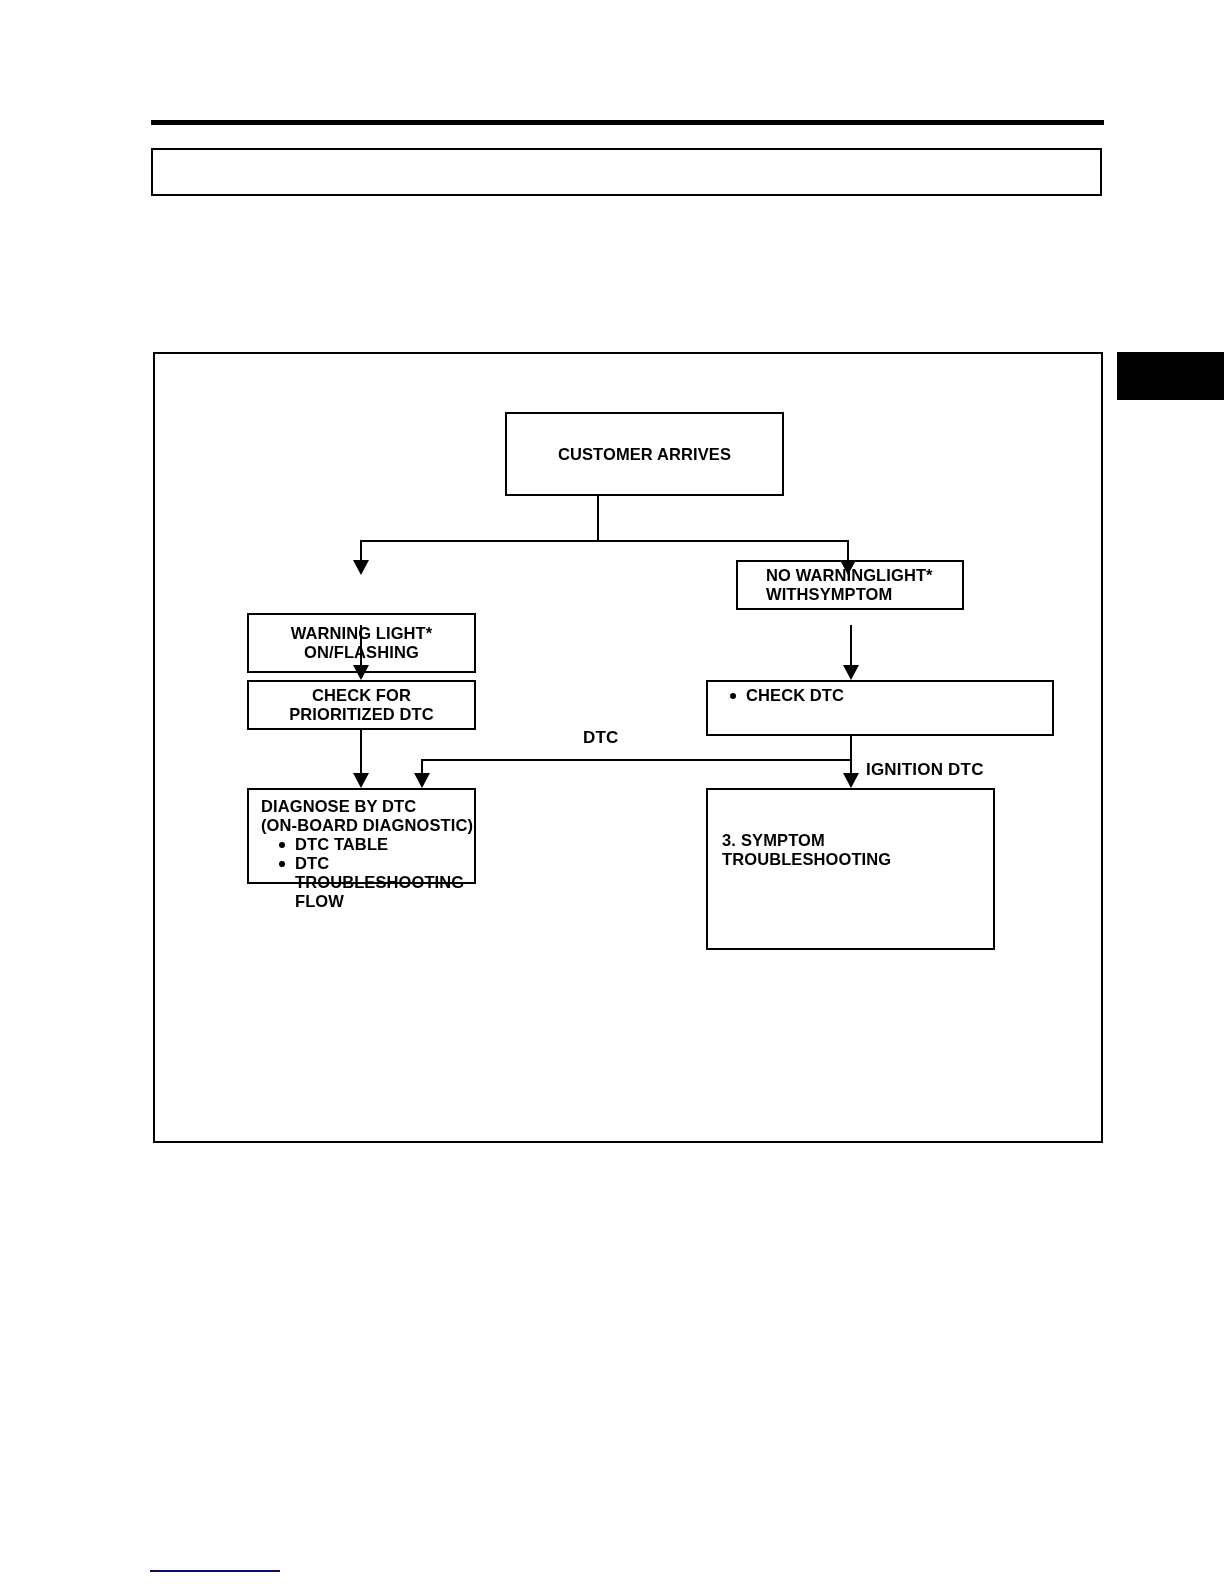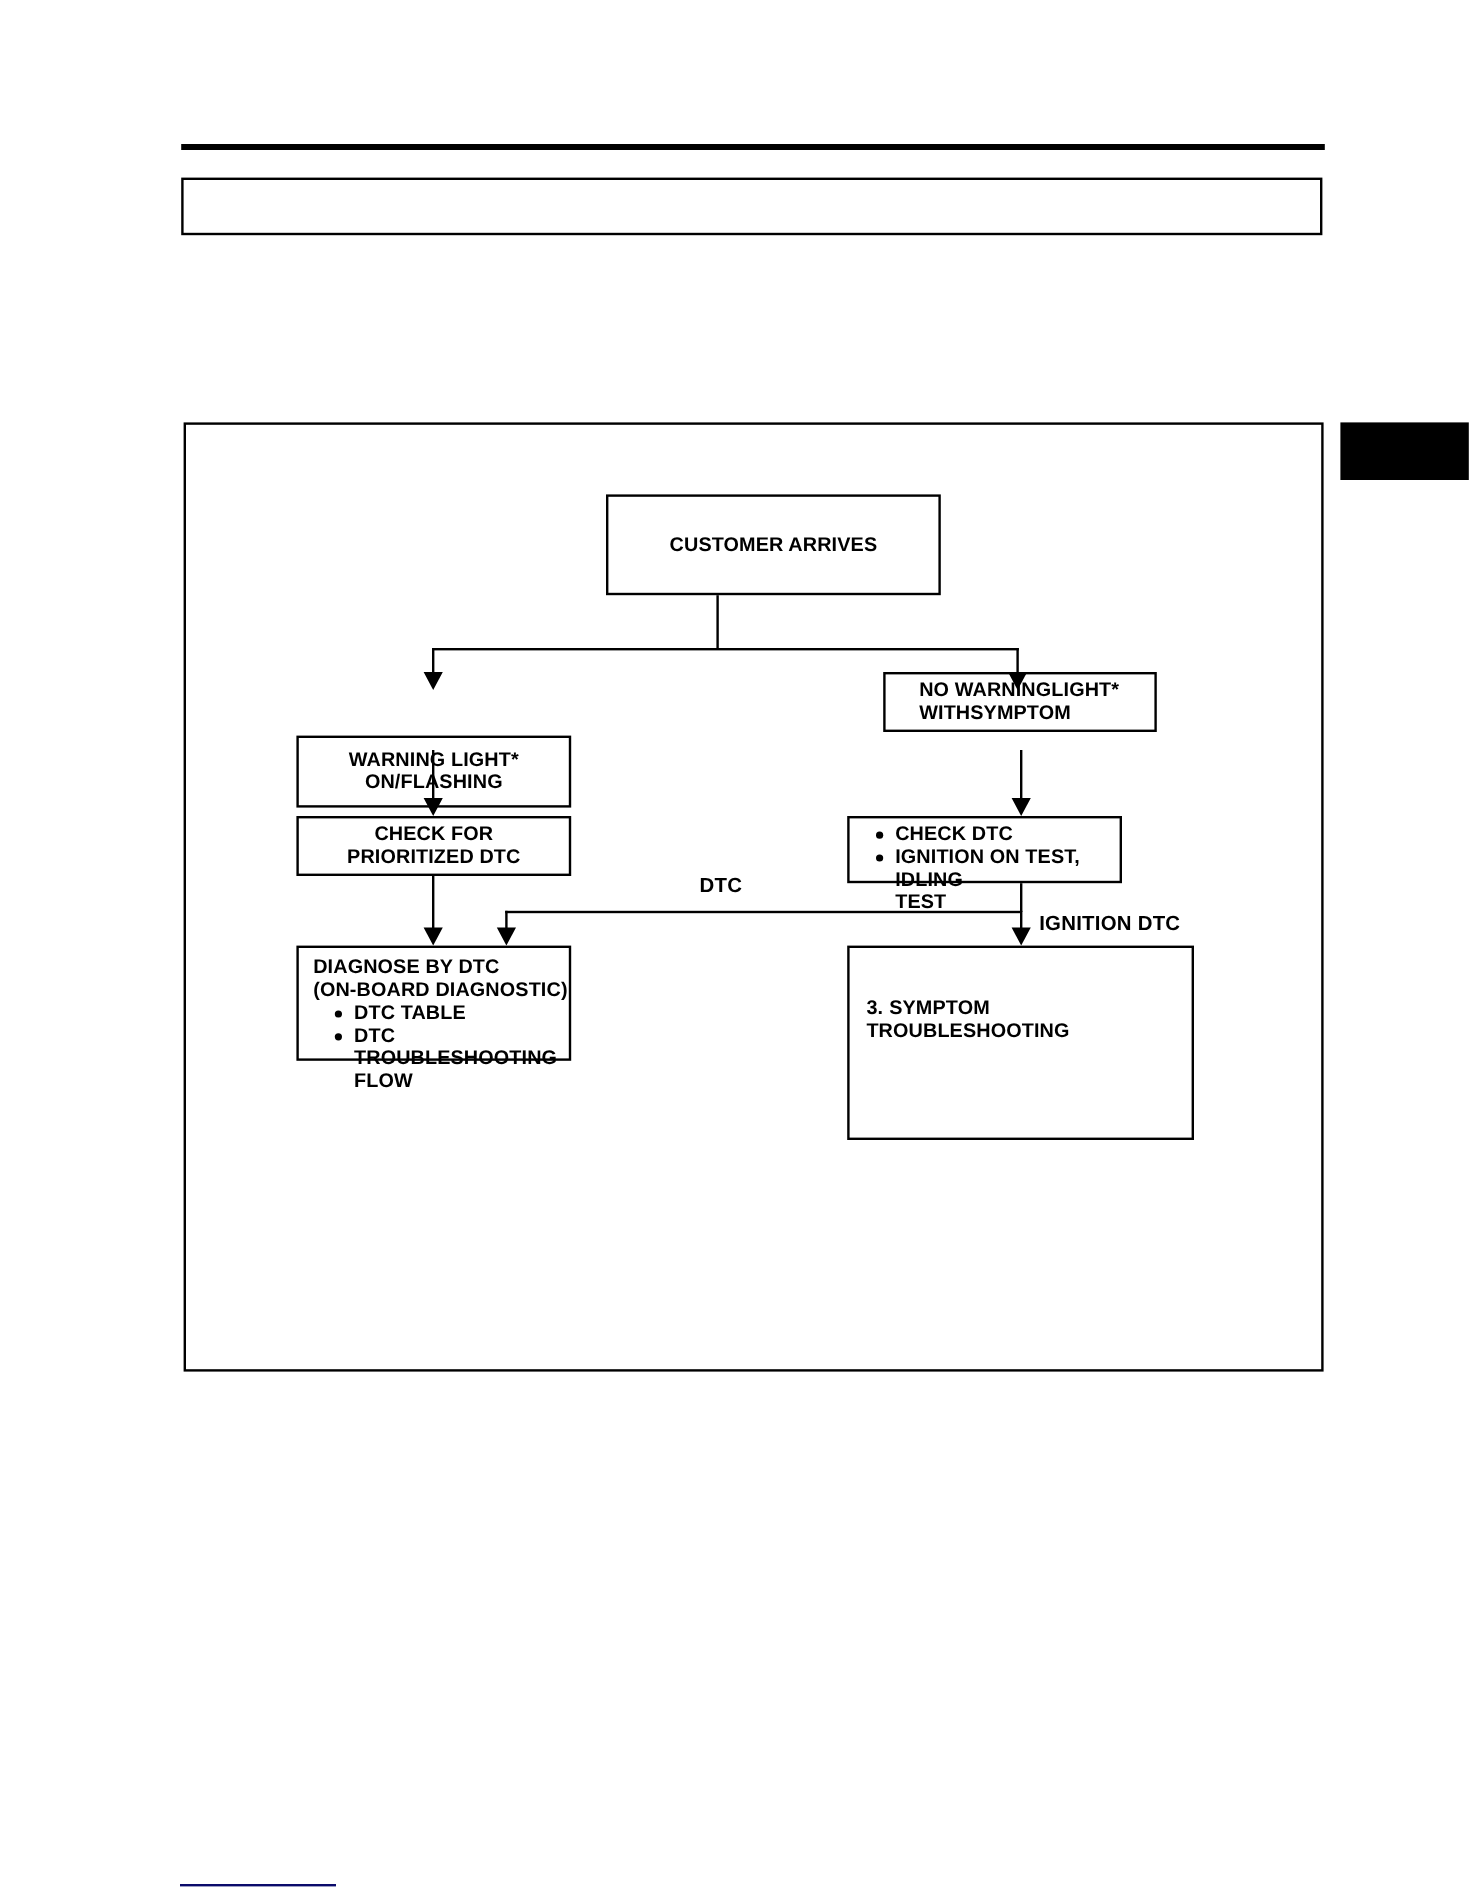--- a/index.html
+++ b/index.html
@@ -123,21 +123,21 @@
     width: 229px;
     height: 50px;
     display: flex;
     align-items: center;
     justify-content: center;
     text-align: center;
   }
   .node-checkdtc {
     left: 706px;
     top: 680px;
-    width: 229px;
+    width: 348px;
     height: 56px;
     padding: 4px 0 0 18px;
   }
   .node-diagnose-dtc {
     left: 247px;
     top: 788px;
     width: 229px;
     height: 96px;
     padding: 7px 0 0 12px;
   }
@@ -243,22 +243,20 @@
 </div>
 
 <div class="node node-checkfor">
   <span class="lines">CHECK FOR
 PRIORITIZED DTC</span>
 </div>
 
 <div class="node node-checkdtc">
   <ul class="blist">
     <li>CHECK DTC</li>
-    <li>IGNITION ON TEST, IDLING
-TEST</li>
   </ul>
 </div>
 
 <div class="node node-diagnose-dtc">
   <span class="heads">DIAGNOSE BY DTC
 (ON-BOARD DIAGNOSTIC)</span>
   <ul class="blist indented">
     <li>DTC TABLE</li>
     <li> DTC
 TROUBLESHOOTING

